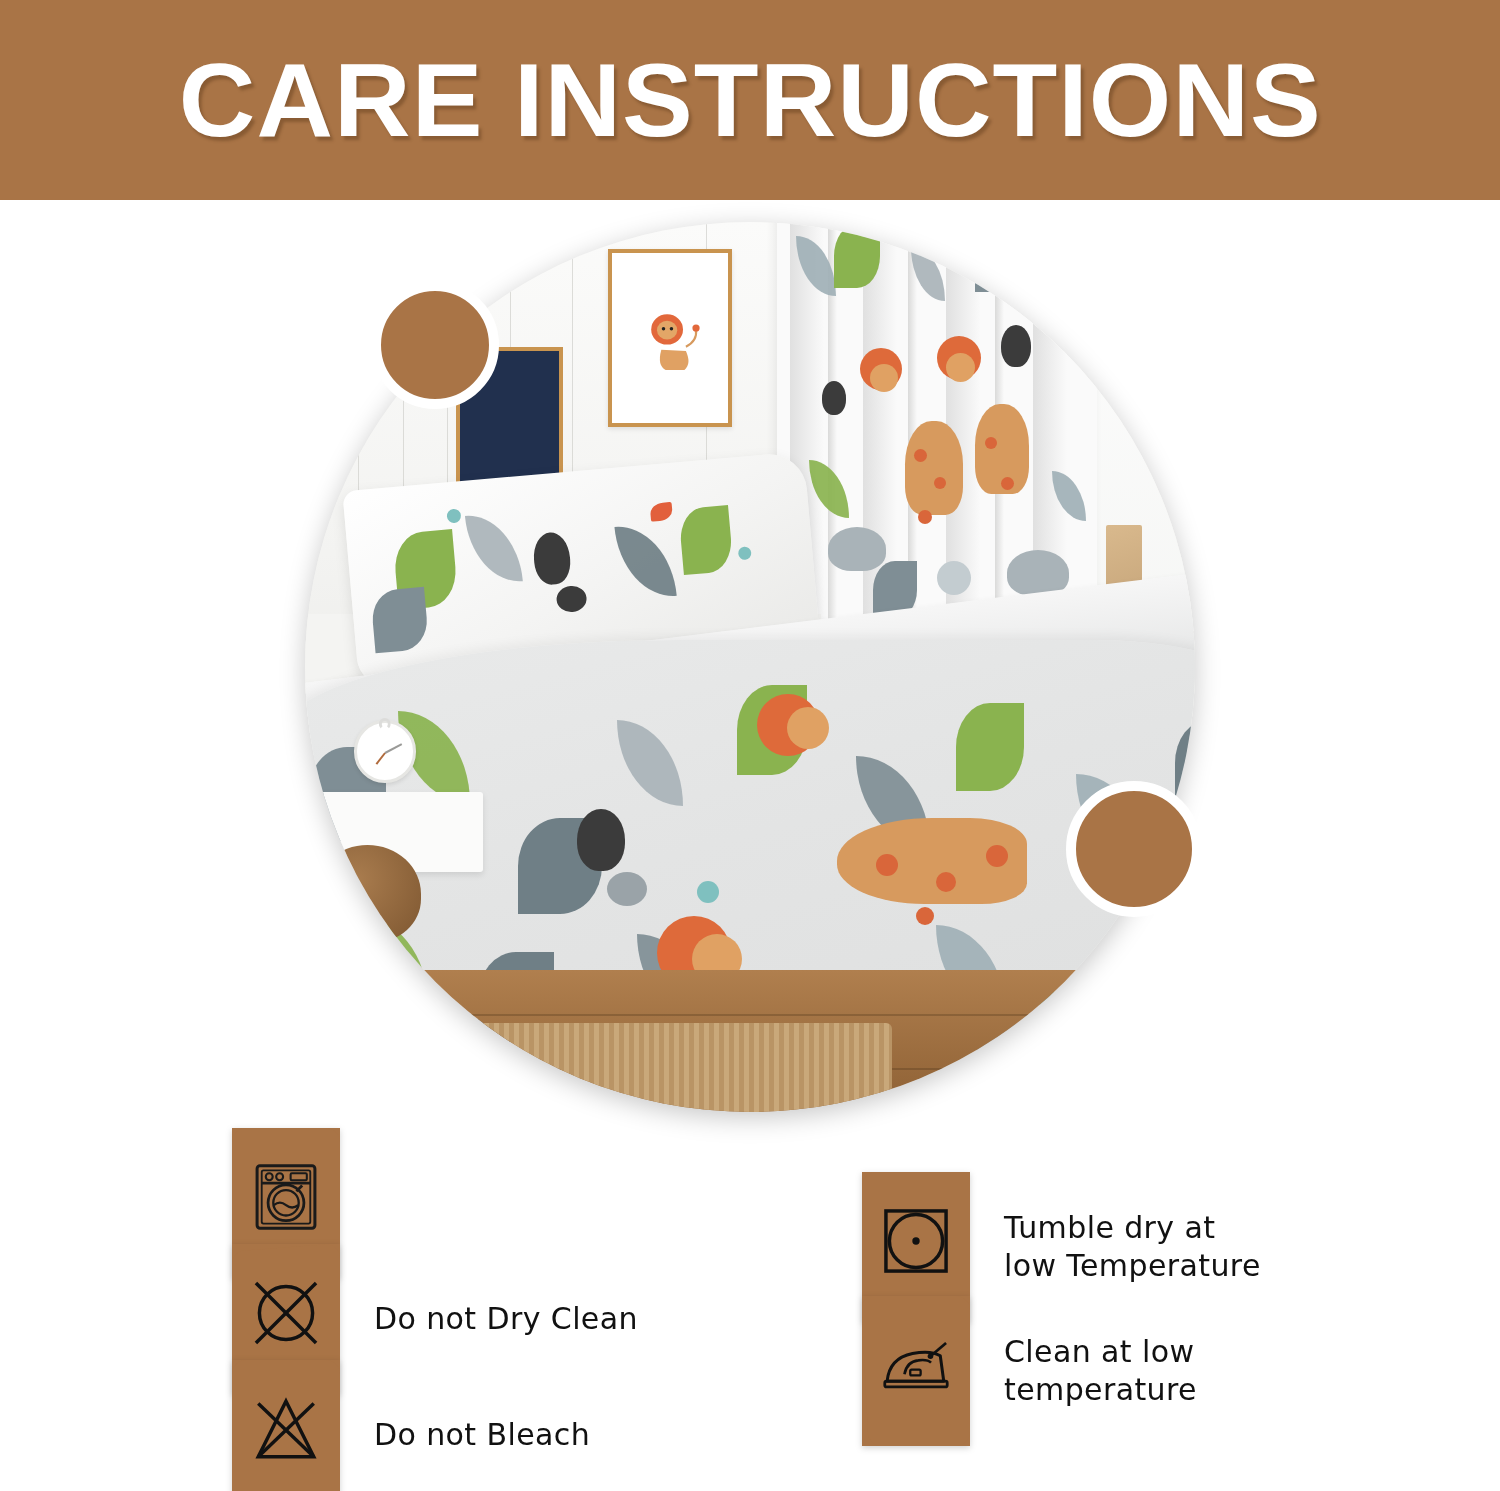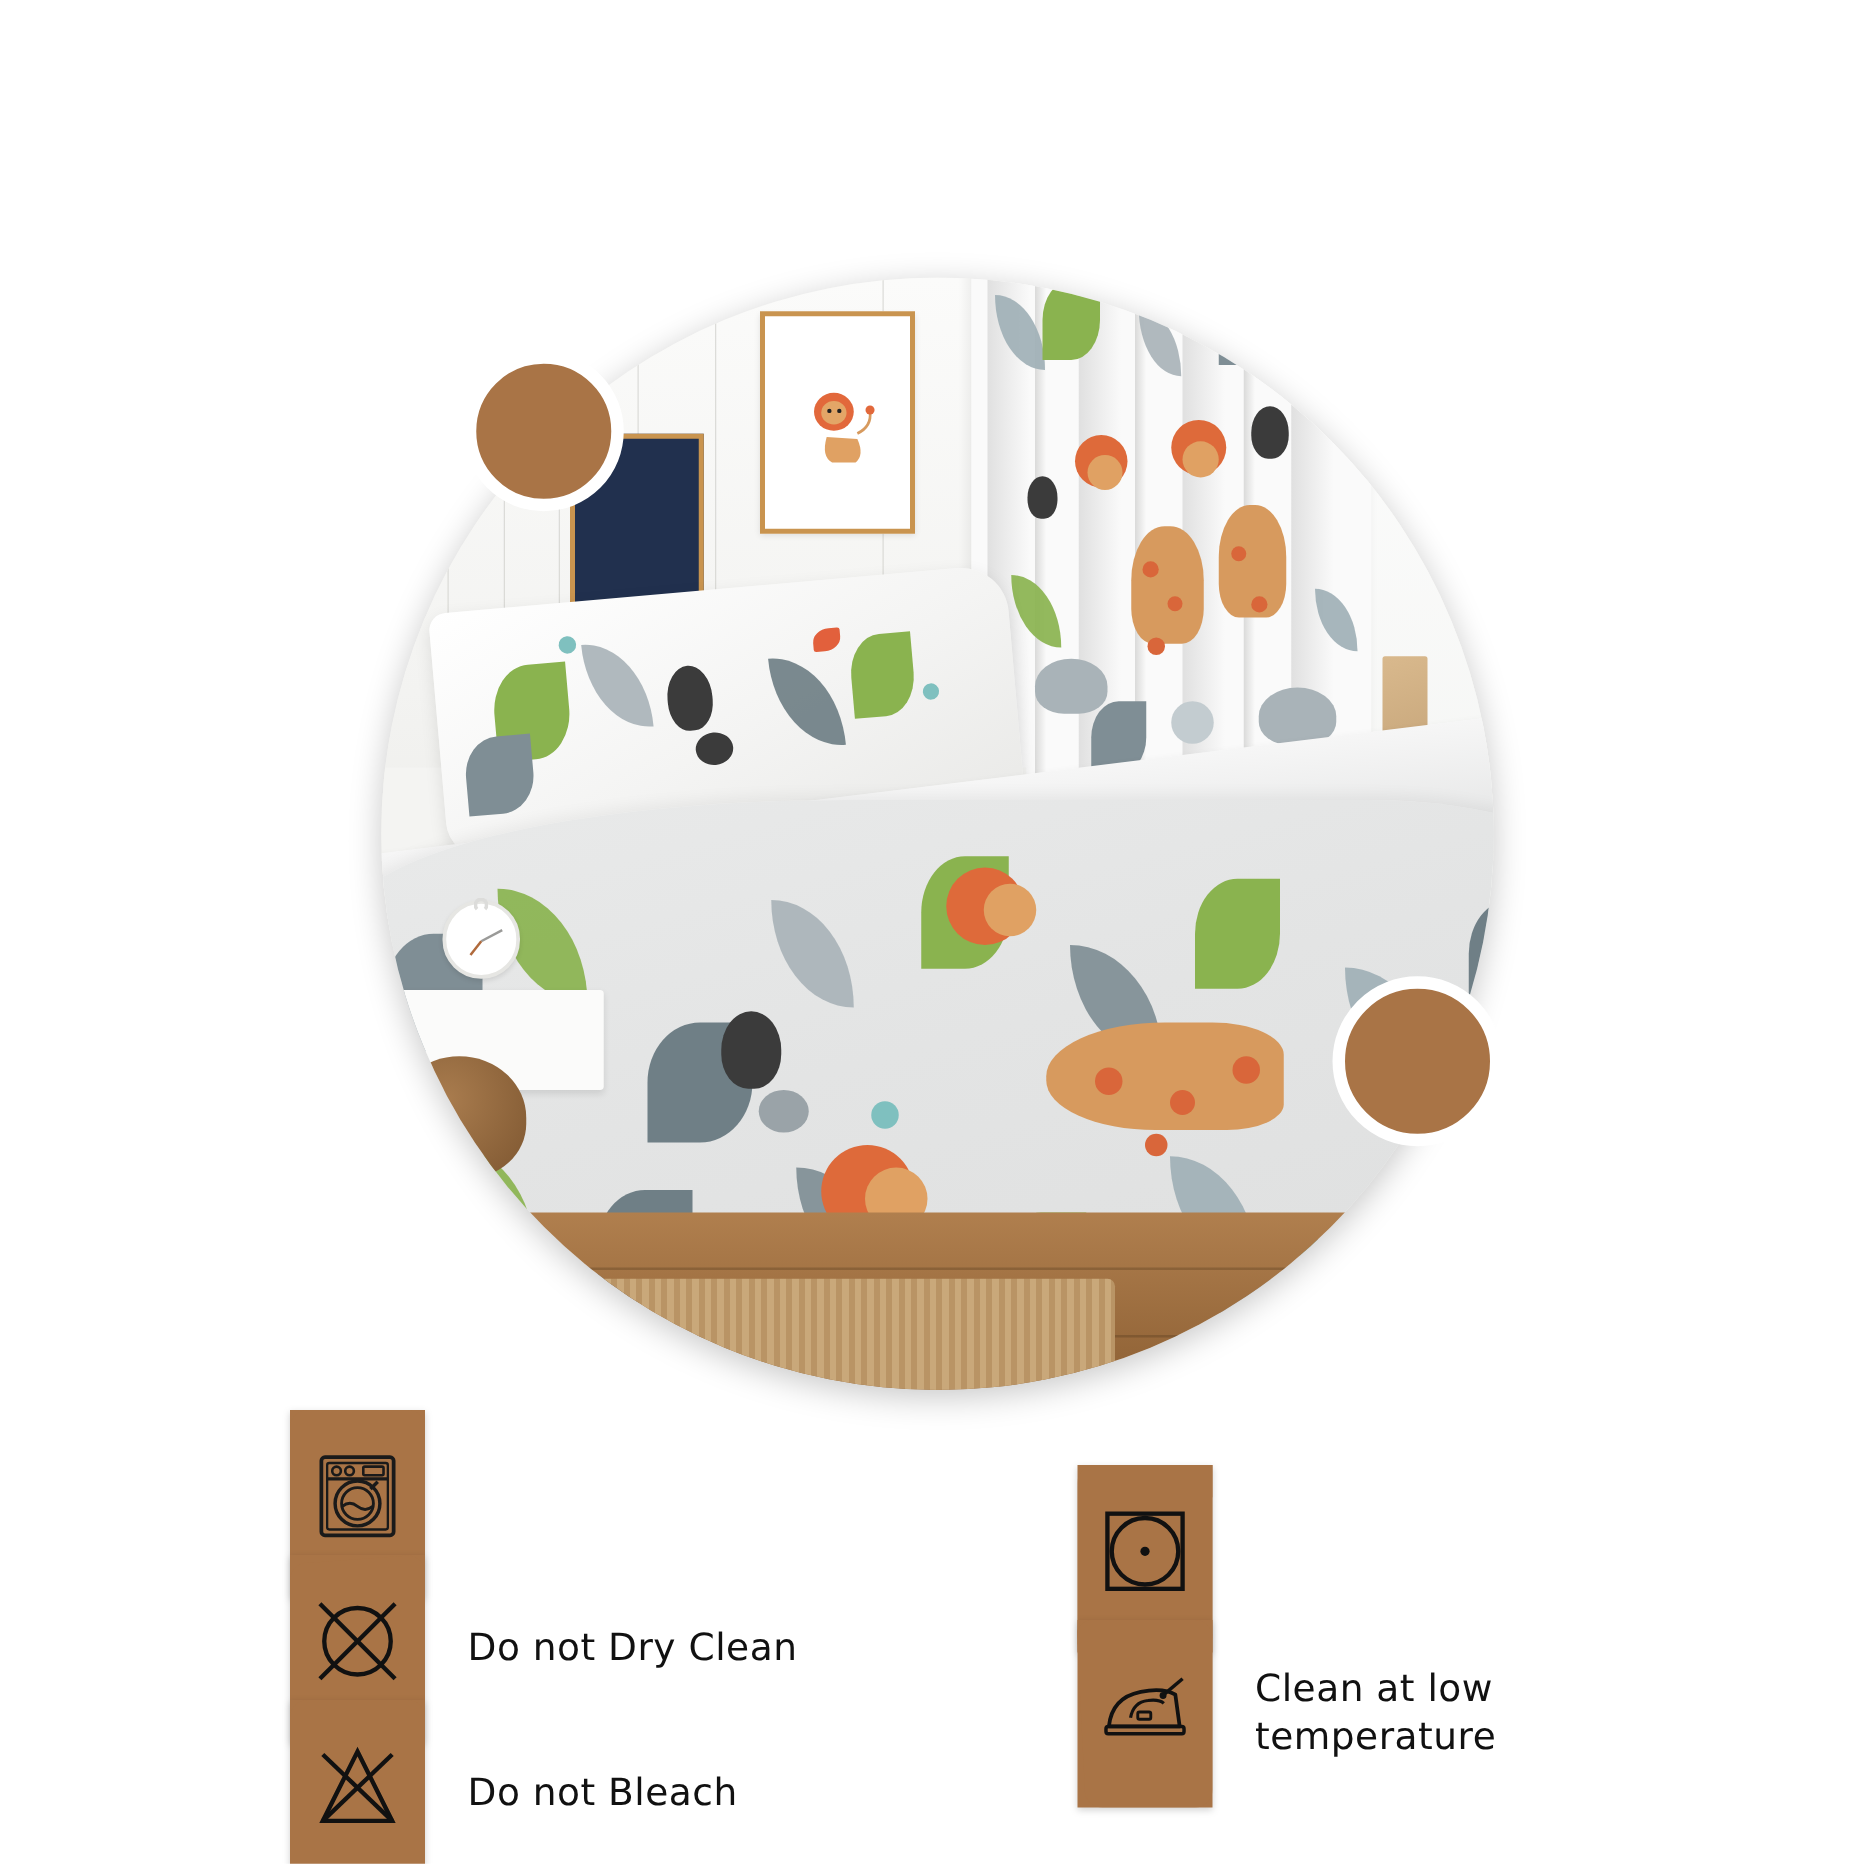--- a/index.html
+++ b/index.html
@@ -321,20 +321,23 @@
   #care-row-bleach  { left:232px; top:1360px; }
   
   #care-row-tumble  { left:862px; top:1172px; }
   #care-row-iron    { left:862px; top:1296px; }
 </style>
 </head>
 <body>
 
 <div id="page">
 
+  <div id="header-banner">
+    <div id="header-title">CARE INSTRUCTIONS</div>
+  </div>
 
   <div id="photo-circle">
     <div id="photo-inner">
 
       <div class="wall"></div>
       <div class="wall-panel" style="left:6%"></div>
       <div class="wall-panel" style="left:11%"></div>
       <div class="wall-panel" style="left:16%"></div>
       <div class="wall-panel" style="left:23%"></div>
       <div class="wall-panel" style="left:30%"></div>
@@ -526,20 +529,22 @@
     <div class="care-badge">
       <svg class="badge-svg" viewBox="0 0 108 150" preserveAspectRatio="none">
         <path d="M14,0 L95,0 A14,14 0 0 1 108,26 V136 A14,14 0 0 1 94,150 H14 A14,14 0 0 1 0,136 V14 A14,14 0 0 1 14,0 Z" fill="#A97446"></path>
       </svg>
       <svg class="badge-icon" viewBox="0 0 64 64">
         <rect x="6" y="6" width="52" height="52" fill="none" stroke="#111" stroke-width="3"></rect>
         <circle cx="32" cy="32" r="23" fill="none" stroke="#111" stroke-width="3"></circle>
         <circle cx="32" cy="32" r="3.2" fill="#111"></circle>
       </svg>
     </div>
+    <div class="care-label">Tumble dry at
+low Temperature</div>
   </div>
 
   <div class="care-row" id="care-row-iron">
     <div class="care-badge">
       <svg class="badge-svg" viewBox="0 0 108 150" preserveAspectRatio="none">
         <path d="M14,0 H94 A14,14 0 0 1 108,14 V136 A14,14 0 0 1 94,150 L20,150 A14,14 0 0 1 6,138 L0,20 A14,14 0 0 1 14,0 Z" fill="#A97446"></path>
       </svg>
       <svg class="badge-icon" viewBox="0 0 64 64">
         <path d="M7 46 q2 -20 22 -24 q16 -3 24 2 l3 22 Z" fill="none" stroke="#111" stroke-width="2.6" stroke-linejoin="round"></path>
         <rect x="5" y="46" width="54" height="5" rx="1.5" fill="none" stroke="#111" stroke-width="2.4"></rect>

